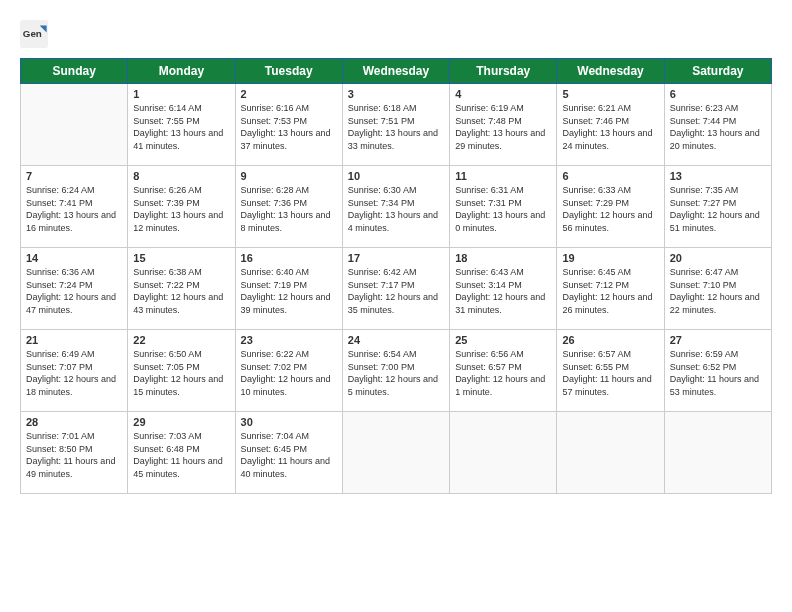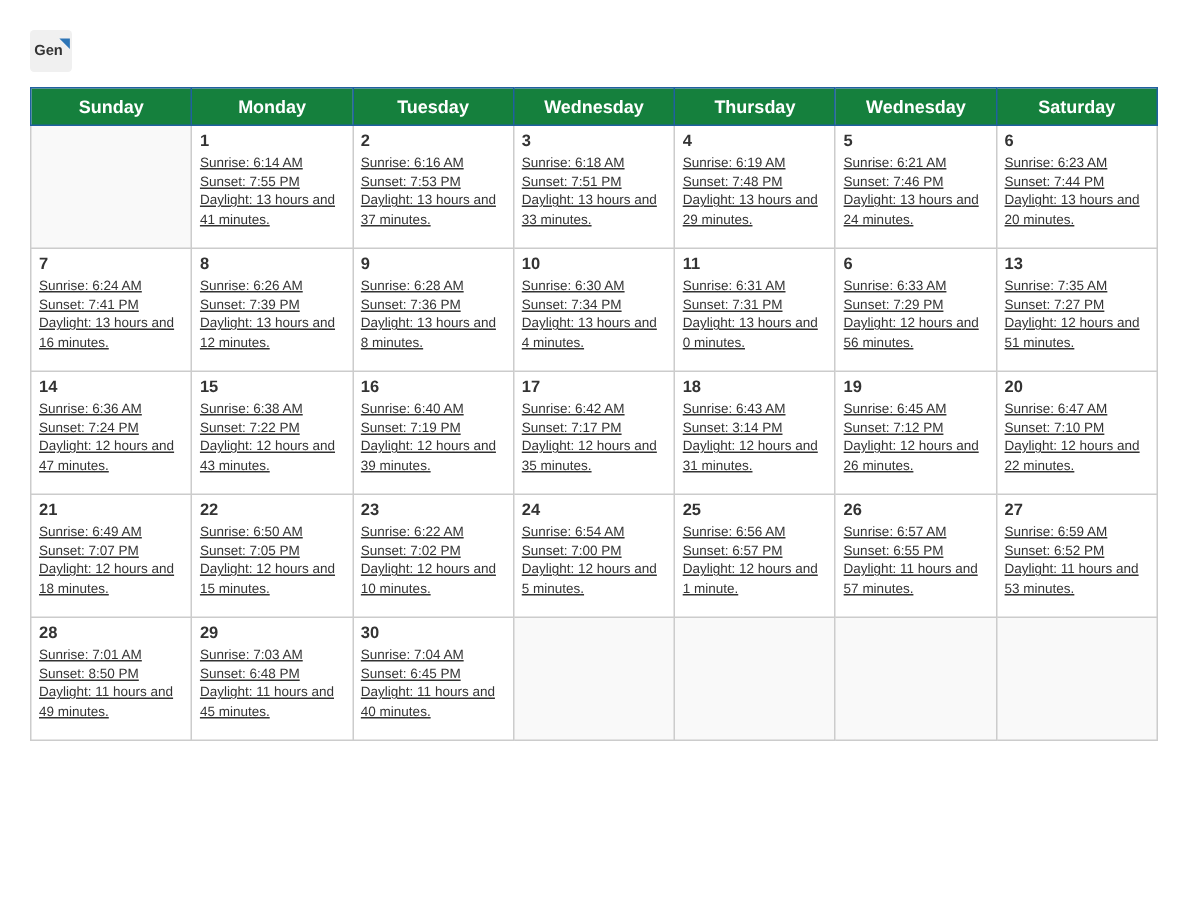--- a/index.html
+++ b/index.html
@@ -76,21 +76,20 @@
     .day-num {
       font-weight: bold;
       font-size: 11px;
       display: block;
       margin-bottom: 2px;
     }
     .day-info {
       font-size: 9px;
       line-height: 1.4;
       color: #333;
-      text-decoration: underline;
     }
     .empty {
       background: #f9f9f9;
     }
   </style>
 </head>
 <body>
 
 <div class="container">
   <div class="header">

